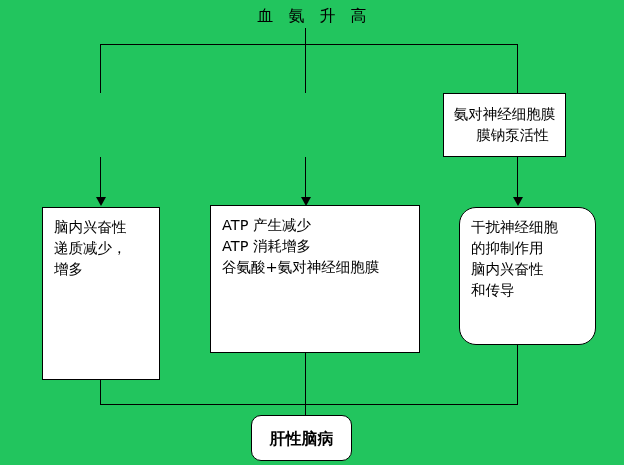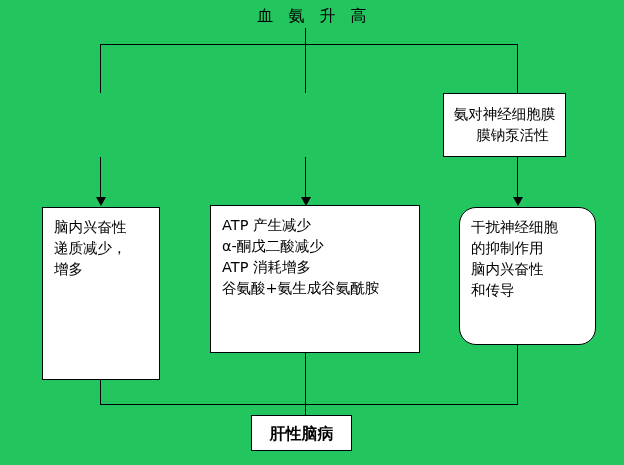--- a/index.html
+++ b/index.html
@@ -111,37 +111,36 @@
   <div class="arrowhead" style="left:513px; top:197px;"></div>
 
   <div class="box left-text top-pad" style="left:42px; top:207px; width:118px; height:173px;">
     <div class="line">脑内兴奋性</div>
     <div class="line">递质减少，</div>
     <div class="line">增多</div>
   </div>
 
   <div class="box left-text top-pad" style="left:210px; top:205px; width:210px; height:148px;">
     <div class="line">ATP 产生减少</div>
-    <div class="line">α-酮戊二酸减少</div>
     <div class="line">ATP 消耗增多</div>
-    <div class="line">谷氨酸+氨生成谷氨酰胺</div>
+    <div class="line">谷氨酸+氨对神经细胞膜</div>
   </div>
 
   <div class="box left-text top-pad" style="left:459px; top:207px; width:137px; height:138px;border-radius:17px;">
     <div class="line">干扰神经细胞</div>
     <div class="line">的抑制作用</div>
     <div class="line">脑内兴奋性</div>
     <div class="line">和传导</div>
   </div>
 
   <div class="vline" style="left:100px; top:345px; height:59px;"></div>
   <div class="vline" style="left:305px; top:345px; height:59px;"></div>
   <div class="vline" style="left:517px; top:345px; height:59px;"></div>
 
   <div class="hline" style="left:100px; top:404px; width:418px;"></div>
 
   <div class="vline" style="left:305px; top:404px; height:12px;"></div>
 
-  <div class="box final" style="left:251px; top:415px; width:101px; height:36px;">
+  <div class="box final" style="left:251px; top:415px; width:101px; height:46px;border-radius:10px;">
     <div class="line">肝性脑病</div>
   </div>
 
 </div>
 
 </body></html>

